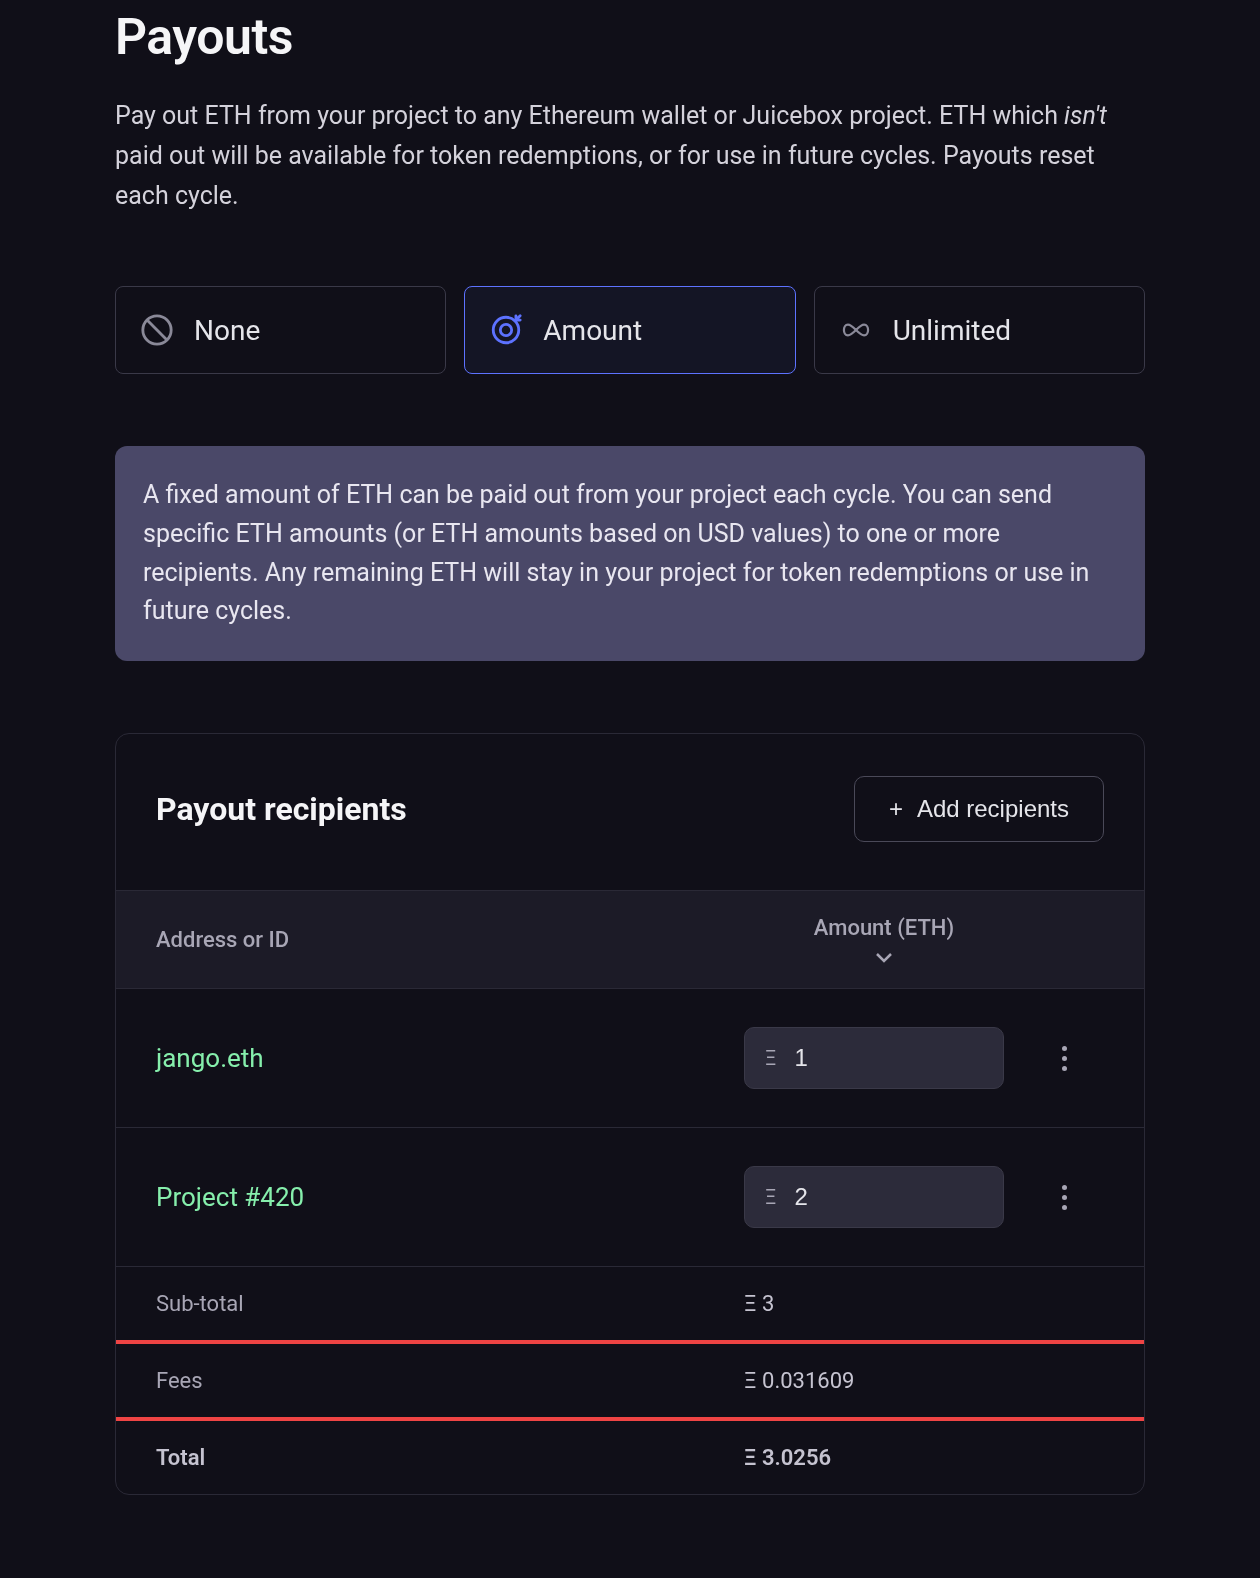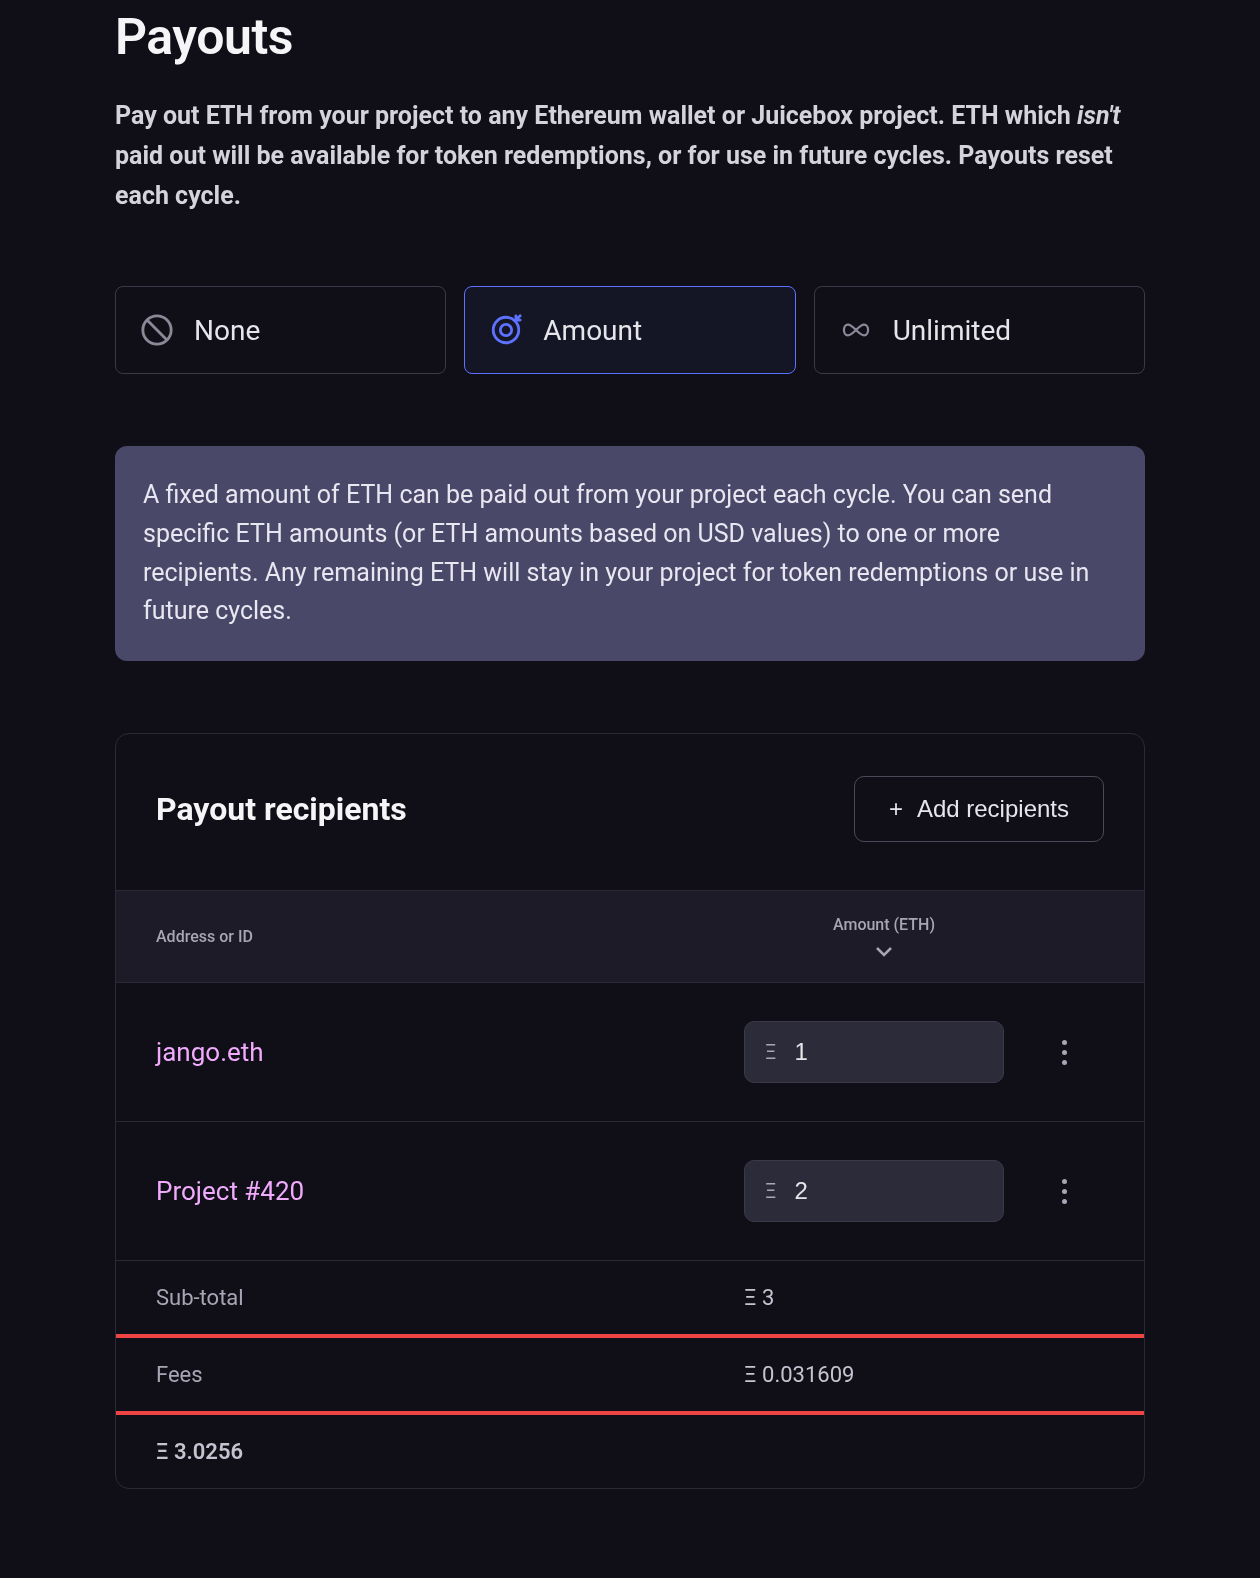--- a/index.html
+++ b/index.html
@@ -16,21 +16,20 @@
     font-weight: 600;
     color: #f5f5f7;
     padding-top: 8px;
     letter-spacing: -0.5px;
   }
   .desc {
     font-size: 25px;
     line-height: 1.6;
     color: #d4d2db;
     margin-top: 30px;
-    font-weight: bold;
   }
   .desc em { font-style: italic; }
   .option-row {
     display: flex;
     gap: 18px;
     margin-top: 70px;
   }
   .option {
     flex: 1;
     border: 1.5px solid #3a3948;
@@ -100,41 +99,41 @@
     line-height: 1;
   }
   .table-header {
     display: grid;
     grid-template-columns: 1fr 280px 80px;
     align-items: center;
     background: #1c1b27;
     padding: 24px 40px;
     border-top: 1px solid #2a2936;
     border-bottom: 1px solid #2a2936;
-    font-size: 16px;
+    font-size: 22px;
     color: #a8a6b5;
     font-weight: 500;
   }
   .amount-head {
     display: flex;
     align-items: center;
     gap: 12px;
     cursor: pointer;
     flex-direction: column;
   }
   .recipient-row {
     display: grid;
     grid-template-columns: 1fr 280px 80px;
     align-items: center;
     padding: 38px 40px;
     border-bottom: 1px solid #2a2936;
   }
   .recipient-row .name {
     font-size: 26px;
-    color: #f0abfc;
+    color: #86efac;
   }
   .amount-input {
     display: flex;
     align-items: center;
     background: #2c2b3a;
     border: 1px solid #3a3948;
     border-radius: 10px;
     padding: 16px 20px;
     gap: 18px;
     width: 260px;
@@ -270,15 +269,16 @@
 
   <div class="summary-row">
     <div>Sub-total</div>
     <div class="val">Ξ 3</div>
   </div>
   <div class="summary-row">
     <div>Fees</div>
     <div class="val">Ξ 0.031609</div>
   </div>
   <div class="summary-row total">
+    <div>Total</div>
     <div class="val">Ξ 3.0256</div>
   </div>
 </div>
 
 </body></html>

